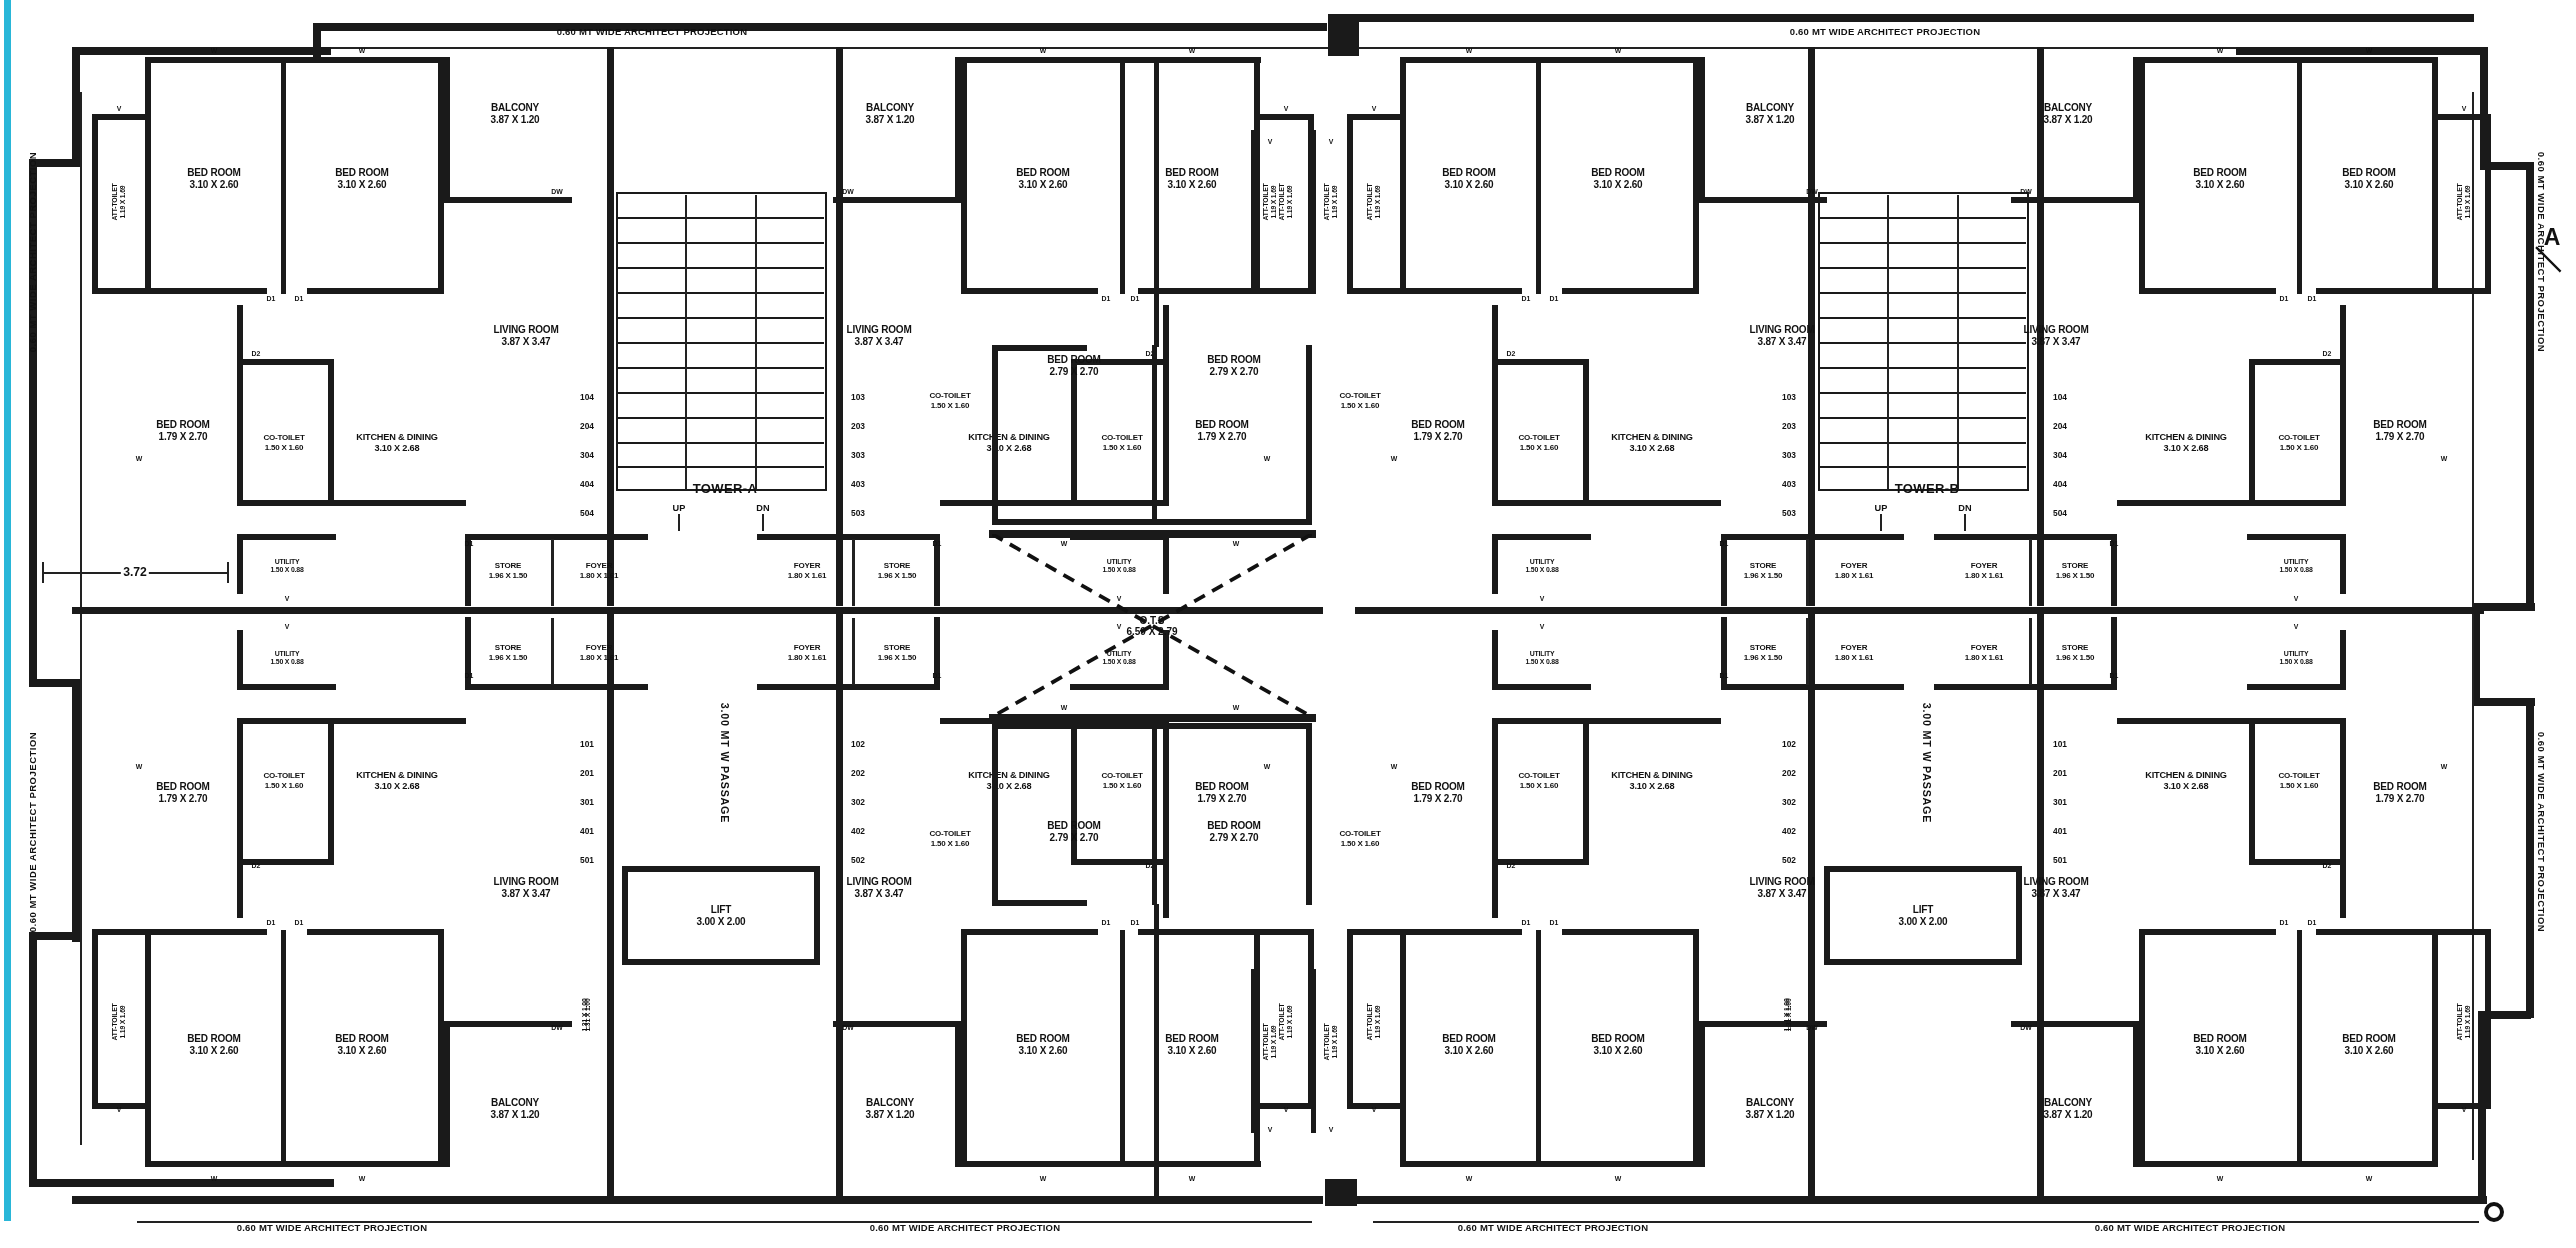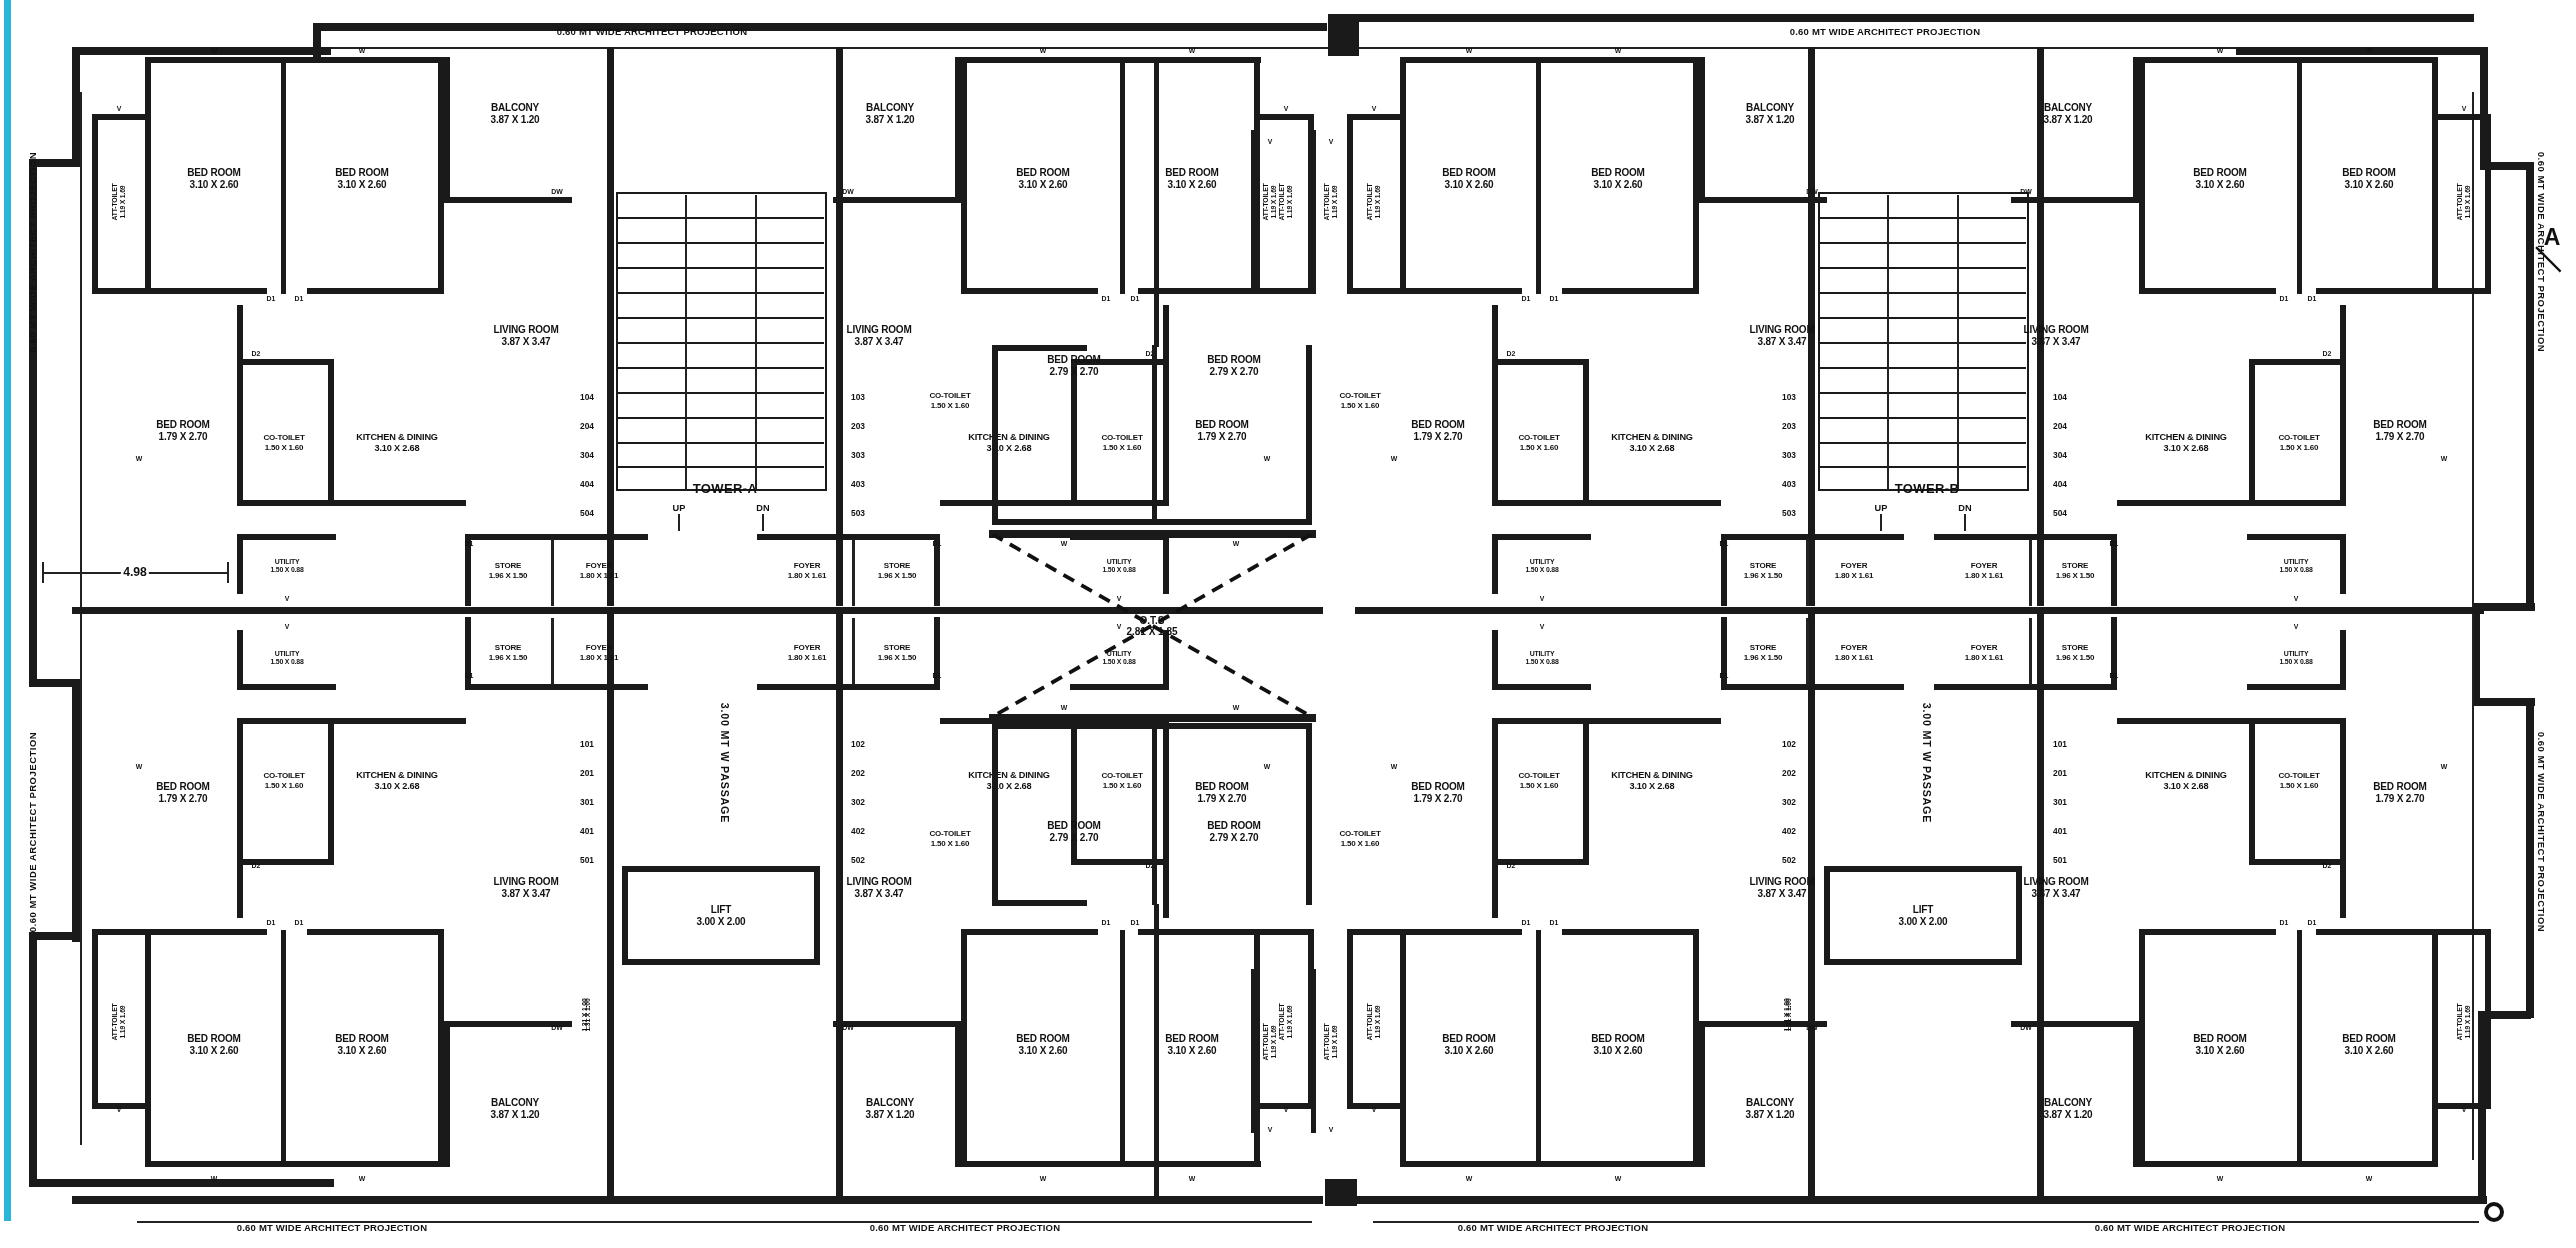--- a/index.html
+++ b/index.html
@@ -821,21 +821,21 @@
       <span class="dm">1.50 X 1.60</span>
     </div>
     <div class="w" style="left: 989px; top: 530px; width: 327px; height: 7.6px;"></div>
     <div class="w" style="left: 989px; top: 714px; width: 327px; height: 7.6px;"></div>
     <svg width="320" height="183" style="position: absolute; left: 992px; top: 534px;" viewBox="0 0 420 240">
       <line x1="0" y1="0" x2="420" y2="240" stroke="#111" stroke-width="5" stroke-dasharray="16 11"></line>
       <line x1="420" y1="0" x2="0" y2="240" stroke="#111" stroke-width="5" stroke-dasharray="16 11"></line>
     </svg>
     <div class="ots-label" style="left: 1152px; top: 626px;">
       <div>O.T.S</div>
-      <div>2.81 X 1.85</div>
+      <div>6.59 X 2.79</div>
     </div>
     <div class="wmark" style="left: 1064px; top: 543px;">W</div>
     <div class="wmark" style="left: 1236px; top: 543px;">W</div>
     <div class="wmark" style="left: 1064px; top: 707px;">W</div>
     <div class="wmark" style="left: 1236px; top: 707px;">W</div>
     <div class="w" style="left: 992px; top: 726px; width: 6.1px; height: 179px;"></div>
     <div class="w" style="left: 1152px; top: 726px; width: 4.6px; height: 179px;"></div>
     <div class="w" style="left: 1306px; top: 726px; width: 6.1px; height: 179px;"></div>
     <div class="w" style="left: 992px; top: 723px; width: 320px; height: 6.1px;"></div>
     <div class="rlabel f9" style="left: 1074px; top: 832px;">
@@ -887,21 +887,21 @@
     <div class="proj-label" style="left: 965px; top: 1227px;">0.60 MT WIDE ARCHITECT PROJECTION</div>
     <div class="proj-label" style="left: 1553px; top: 1227px;">0.60 MT WIDE ARCHITECT PROJECTION</div>
     <div class="proj-label" style="left: 2190px; top: 1227px;">0.60 MT WIDE ARCHITECT PROJECTION</div>
     <div class="proj-label-v" style="left: 32px; top: 252px;">0.60 MT WIDE ARCHITECT PROJECTION</div>
     <div class="proj-label-v" style="left: 32px; top: 832px;">0.60 MT WIDE ARCHITECT PROJECTION</div>
     <div class="proj-label-v" style="left: 2541px; top: 252px; transform: translate(-50%, -50%);">0.60 MT WIDE ARCHITECT PROJECTION</div>
     <div class="proj-label-v" style="left: 2541px; top: 832px; transform: translate(-50%, -50%);">0.60 MT WIDE ARCHITECT PROJECTION</div>
     <div class="wt" style="left: 42px; top: 572px; width: 187px; height: 2.3px;"></div>
     <div class="wt" style="left: 42px; top: 562px; width: 1.5px; height: 21.4px;"></div>
     <div class="wt" style="left: 227px; top: 562px; width: 1.5px; height: 21.4px;"></div>
-    <div class="dimtxt" style="left: 135px; top: 572px;">4.98</div>
+    <div class="dimtxt" style="left: 135px; top: 572px;">3.72</div>
     <div class="secmark" style="left: 2552px; top: 237px;">A</div>
     <svg width="46" height="46" style="position: absolute; left: 2533px; top: 244px;" viewBox="0 0 60 60">
       <line x1="4" y1="4" x2="36" y2="36" stroke="#111" stroke-width="3"></line>
     </svg>
     <div class="cornerdot" style="left: 2484px; top: 1202px; width: 20px; height: 20px;"></div>
     <div class="rlabel f6 vert" style="left: 588px; top: 1015px;">1.31 X 1.00</div>
     <div class="rlabel f6 vert" style="left: 1789px; top: 1015px;">1.31 X 1.00</div>
   </div>
 
 

